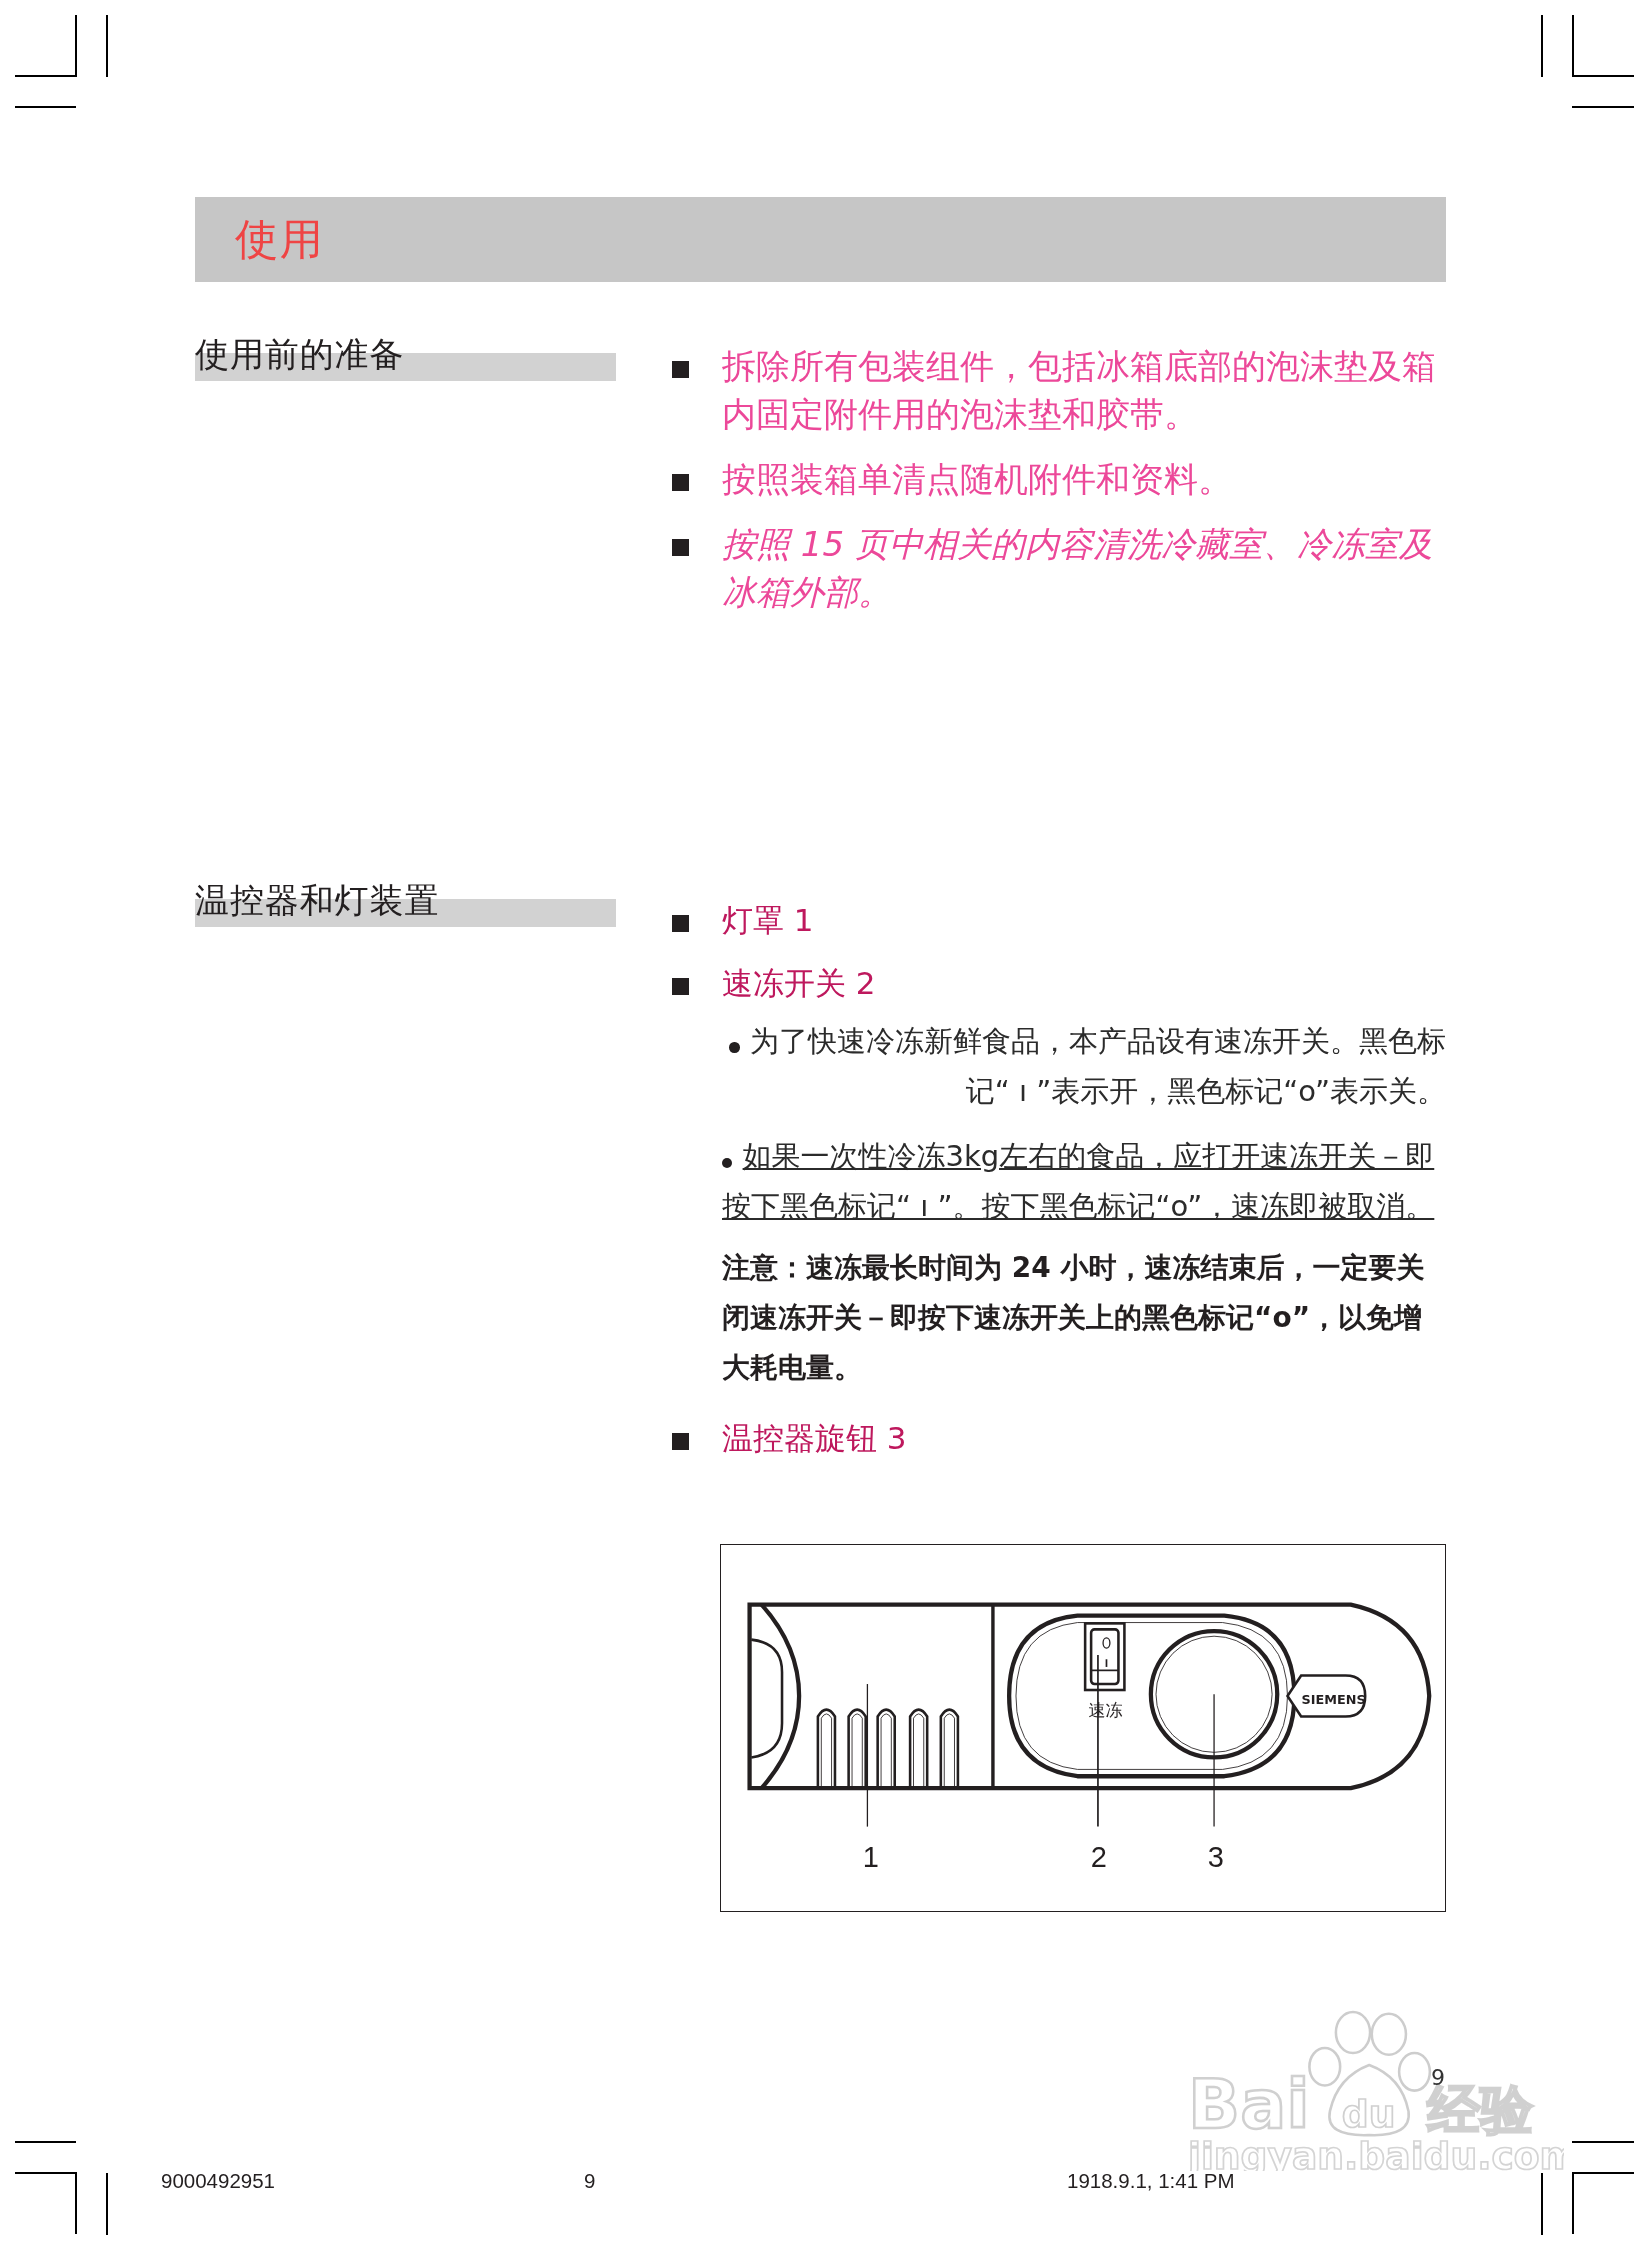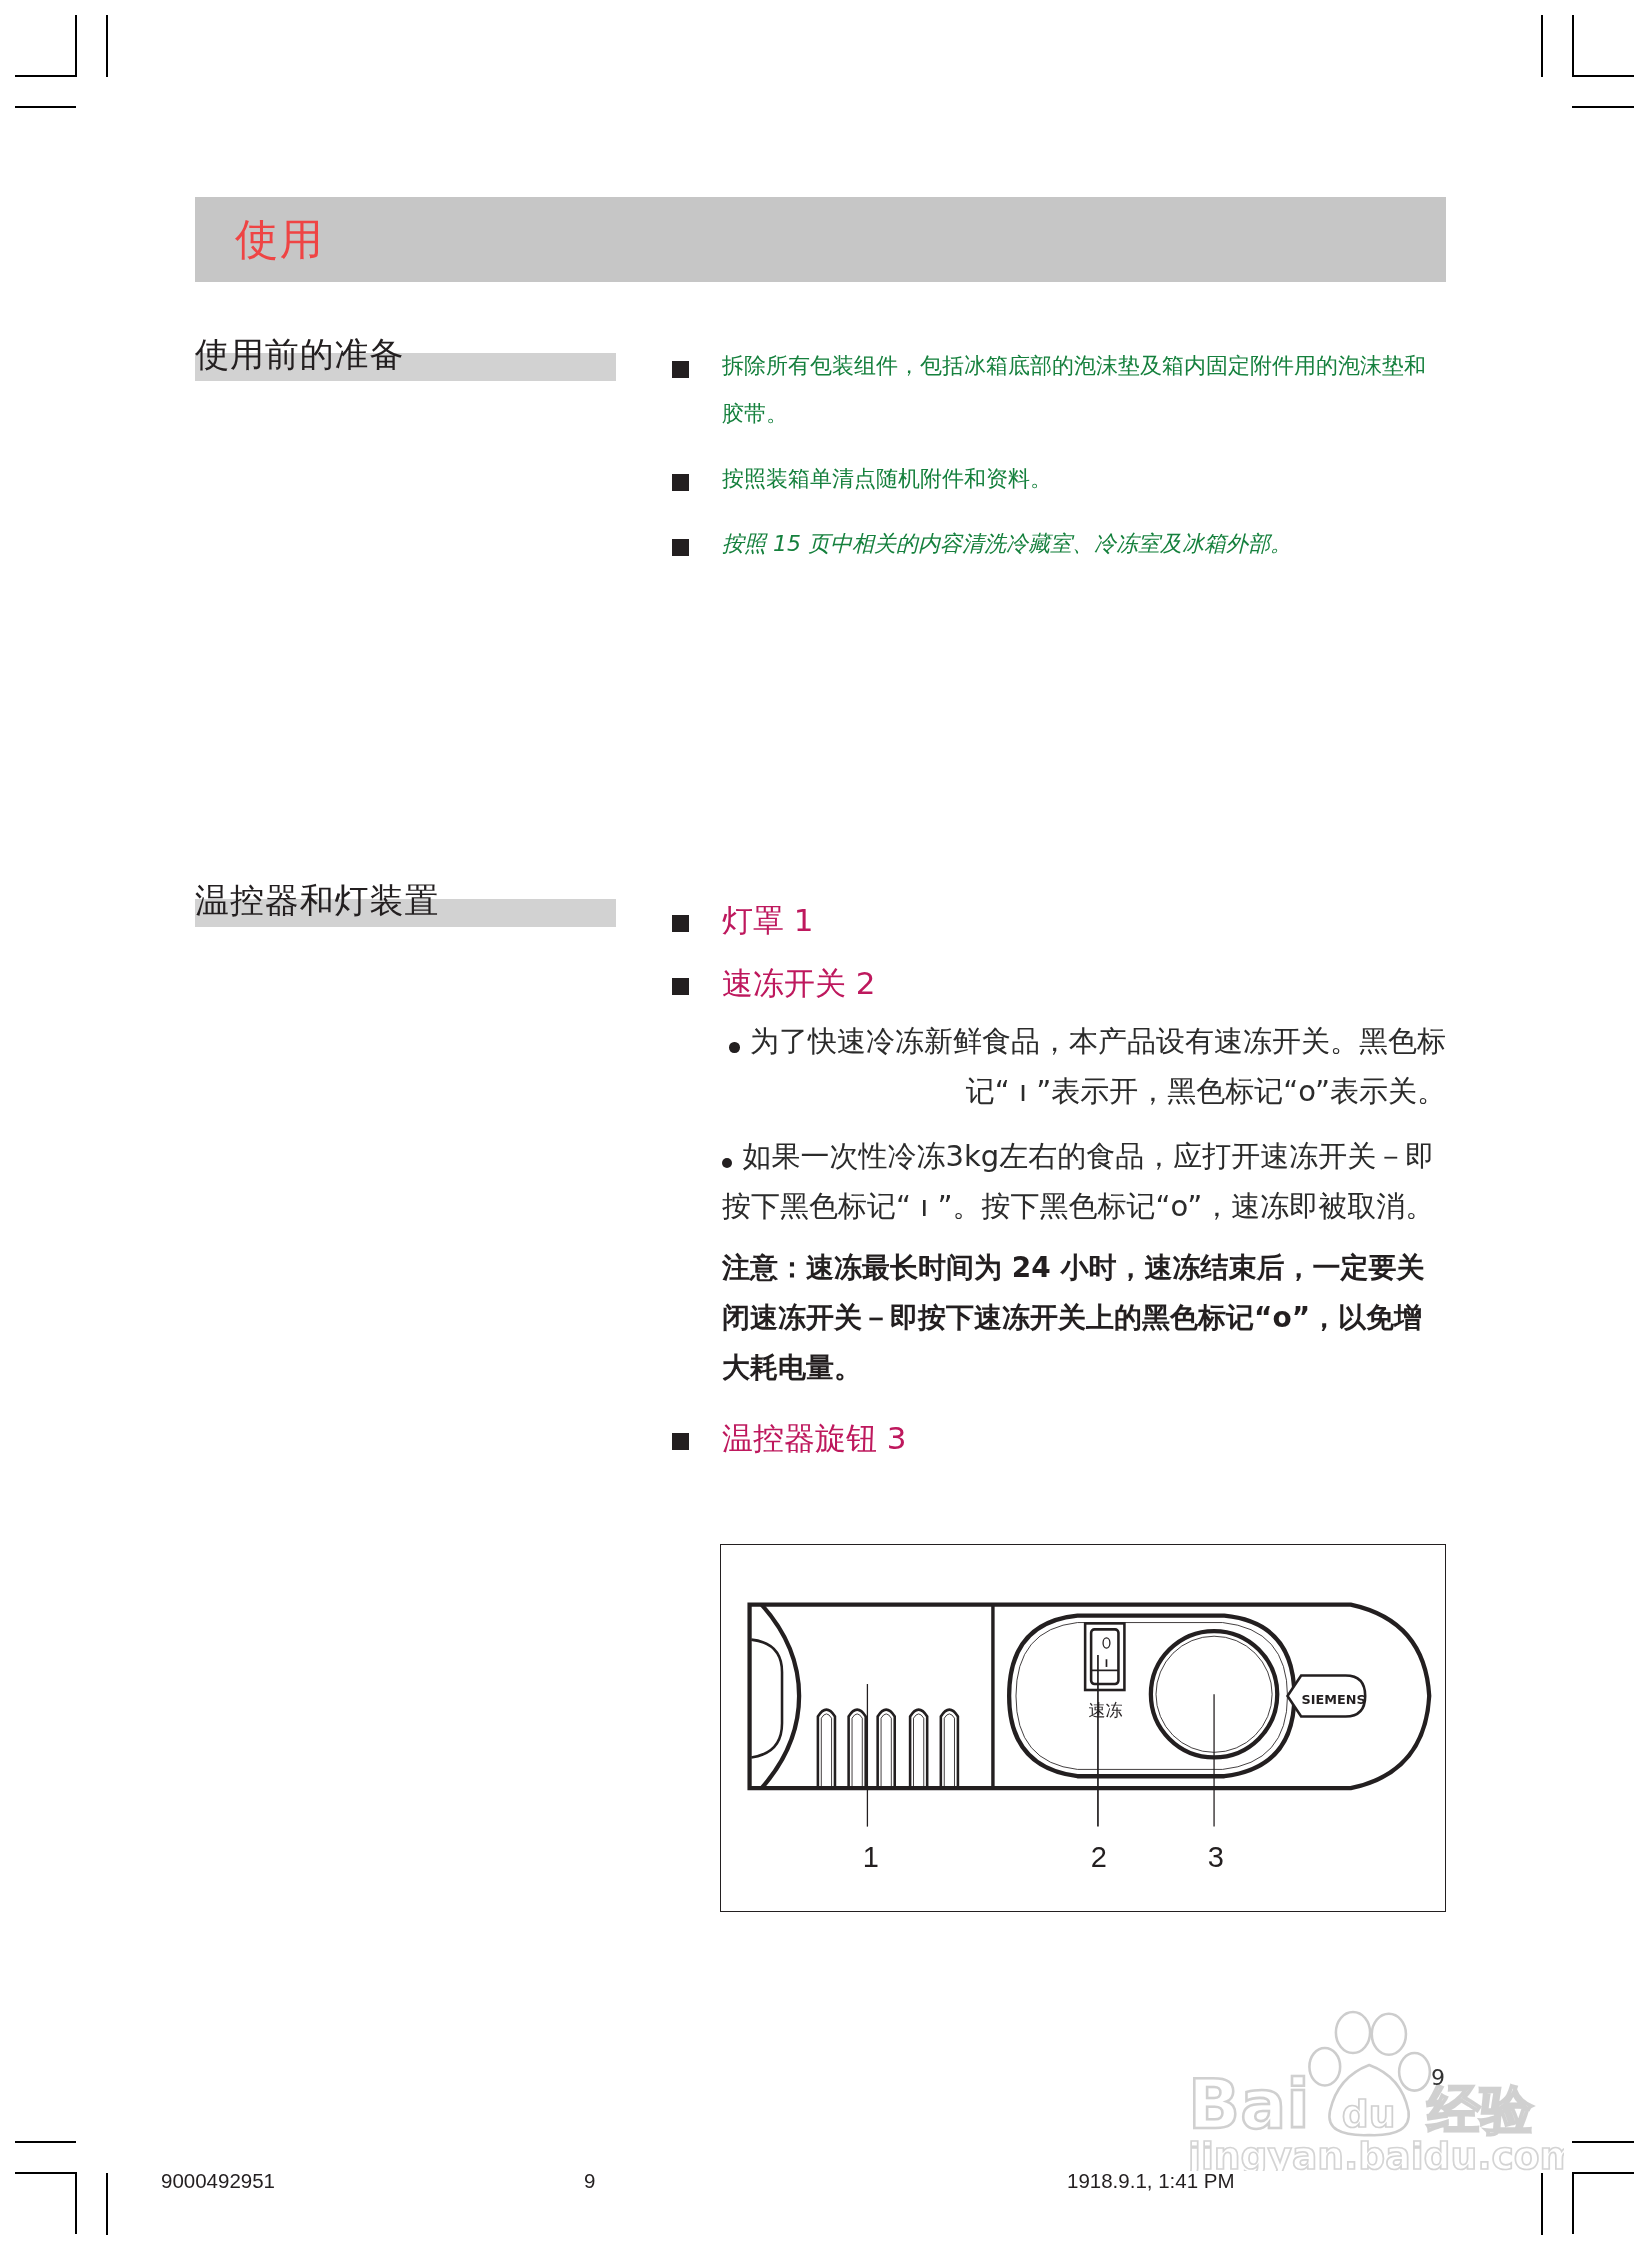--- a/index.html
+++ b/index.html
@@ -10,21 +10,21 @@
   .ch { height: 1.7px; }
 
   .page-header-bar { position: absolute; left: 195px; top: 197px; width: 1251px; height: 85px; background: #c6c6c6; }
   .page-header-title { position: absolute; left: 235px; top: 209px; font-size: 43px; line-height: 60px; color: #ef4444; letter-spacing: 1.7px; }
 
   .sec-heading { position: absolute; left: 195px; font-size: 34px; line-height: 43px; color: #231f20; letter-spacing: 0.9px; }
   .sec-heading .bar { position: absolute; left: 0; width: 421px; height: 28px; background: #d2d2d2; top: 19.7px; z-index: 0; }
   .sec-heading .txt { position: relative; z-index: 1; }
 
   .bullets { position: absolute; left: 672px; width: 774px; }
-  .bullet { position: relative; padding-left: 50px; font-size: 22px; line-height: 48px; color: #15803d; }
+  .bullet { position: relative; padding-left: 50px; font-size: 34px; line-height: 48px; color: #ec4899; }
   .bullet .sq { position: absolute; left: 0; top: 19px; width: 17px; height: 17px; background: #231f20; }
   .bullet.strong { font-size: 31px; color: #be185d; }
 
   .sub { position: relative; font-size: 29px; line-height: 50px; color: #2b2b2b; }
   .sub .dot { display: inline-block; width: 10.3px; height: 10.3px; border-radius: 50%; background: #231f20; margin-right: 10.3px; vertical-align: -1.7px; }
   .note { font-size: 28px; line-height: 50px; color: #231f20; font-weight: bold; }
 
   .figure-box { position: absolute; left: 720px; top: 1544px; width: 726px; height: 368px; border: 1.7px solid #231f20; box-sizing: border-box; }
   .figure-svg { position: absolute; left: 720px; top: 1544px; }
 
@@ -90,21 +90,21 @@
     <span>灯罩  1</span>
   </div>
   <div class="bullet strong" style="margin-bottom:8.5px;">
     <span class="sq"></span>
     <span>速冻开关  2</span>
   </div>
   <div style="padding-left:50px;">
     <div class="sub" style="margin-bottom:15.4px;text-align:right;">
       <span class="dot"></span><span>为了快速冷冻新鲜食品，本产品设有速冻开关。黑色标记“ ı ”表示开，黑色标记“o”表示关。</span>
     </div>
-    <div class="sub" style="margin-bottom:12px;">
+    <div class="sub" style="margin-bottom:12px;text-decoration:underline;">
       <span class="dot"></span><span>如果一次性冷冻3kg左右的食品，应打开速冻开关－即按下黑色标记“ ı ”。按下黑色标记“o”，速冻即被取消。</span>
     </div>
     <div class="note" style="margin-bottom:20.5px;">注意：速冻最长时间为 24 小时，速冻结束后，一定要关闭速冻开关－即按下速冻开关上的黑色标记“o”，以免增大耗电量。</div>
   </div>
   <div class="bullet strong">
     <span class="sq"></span>
     <span>温控器旋钮  3</span>
   </div>
 </div>
 

